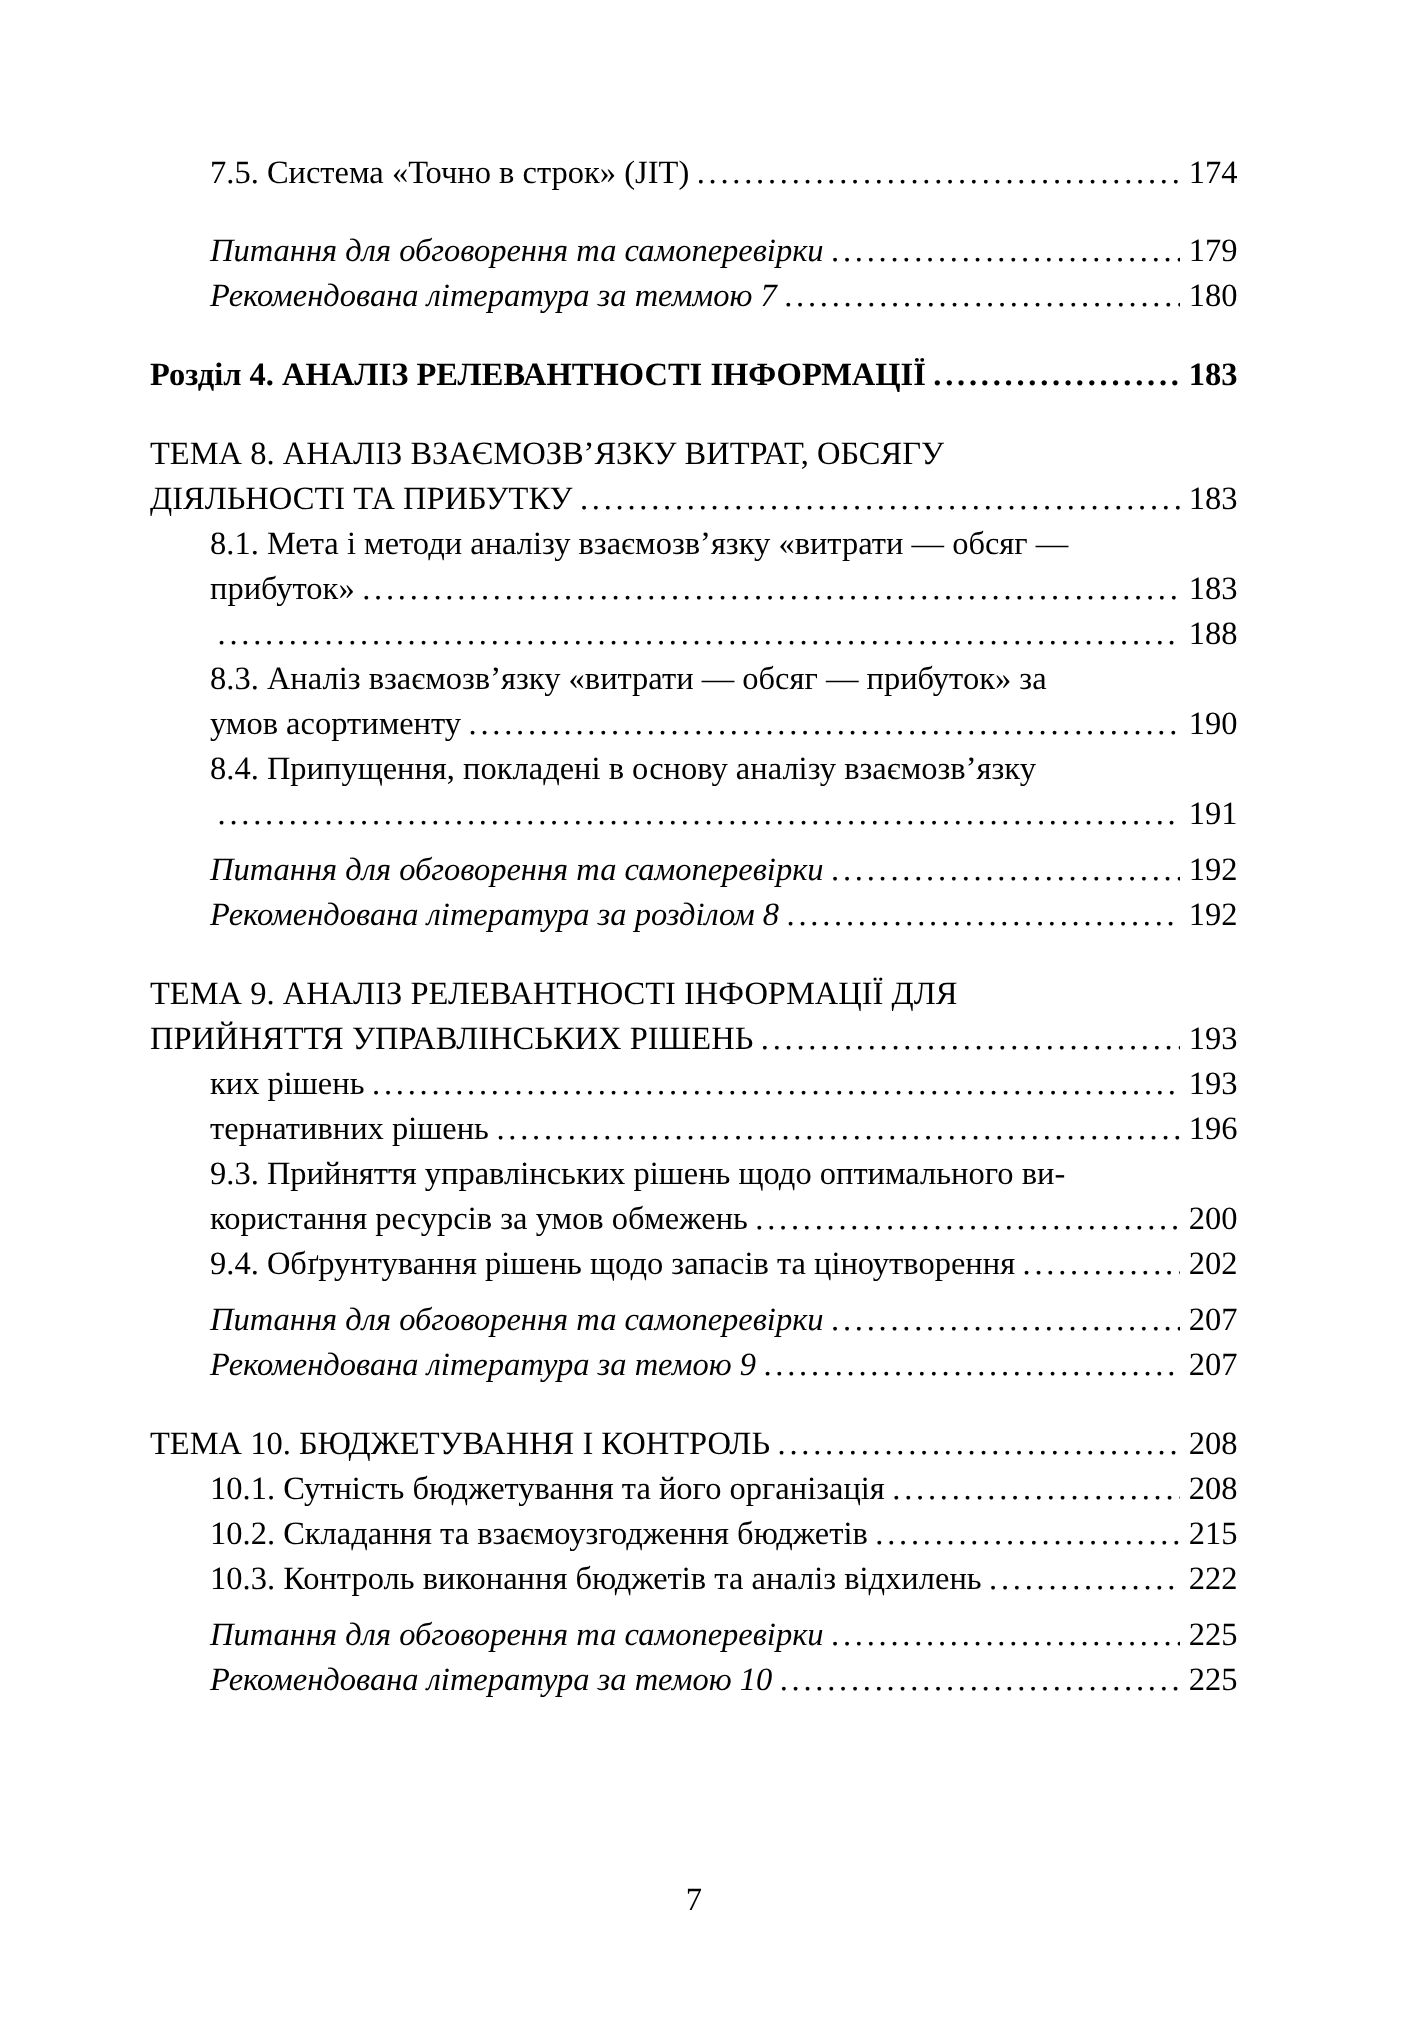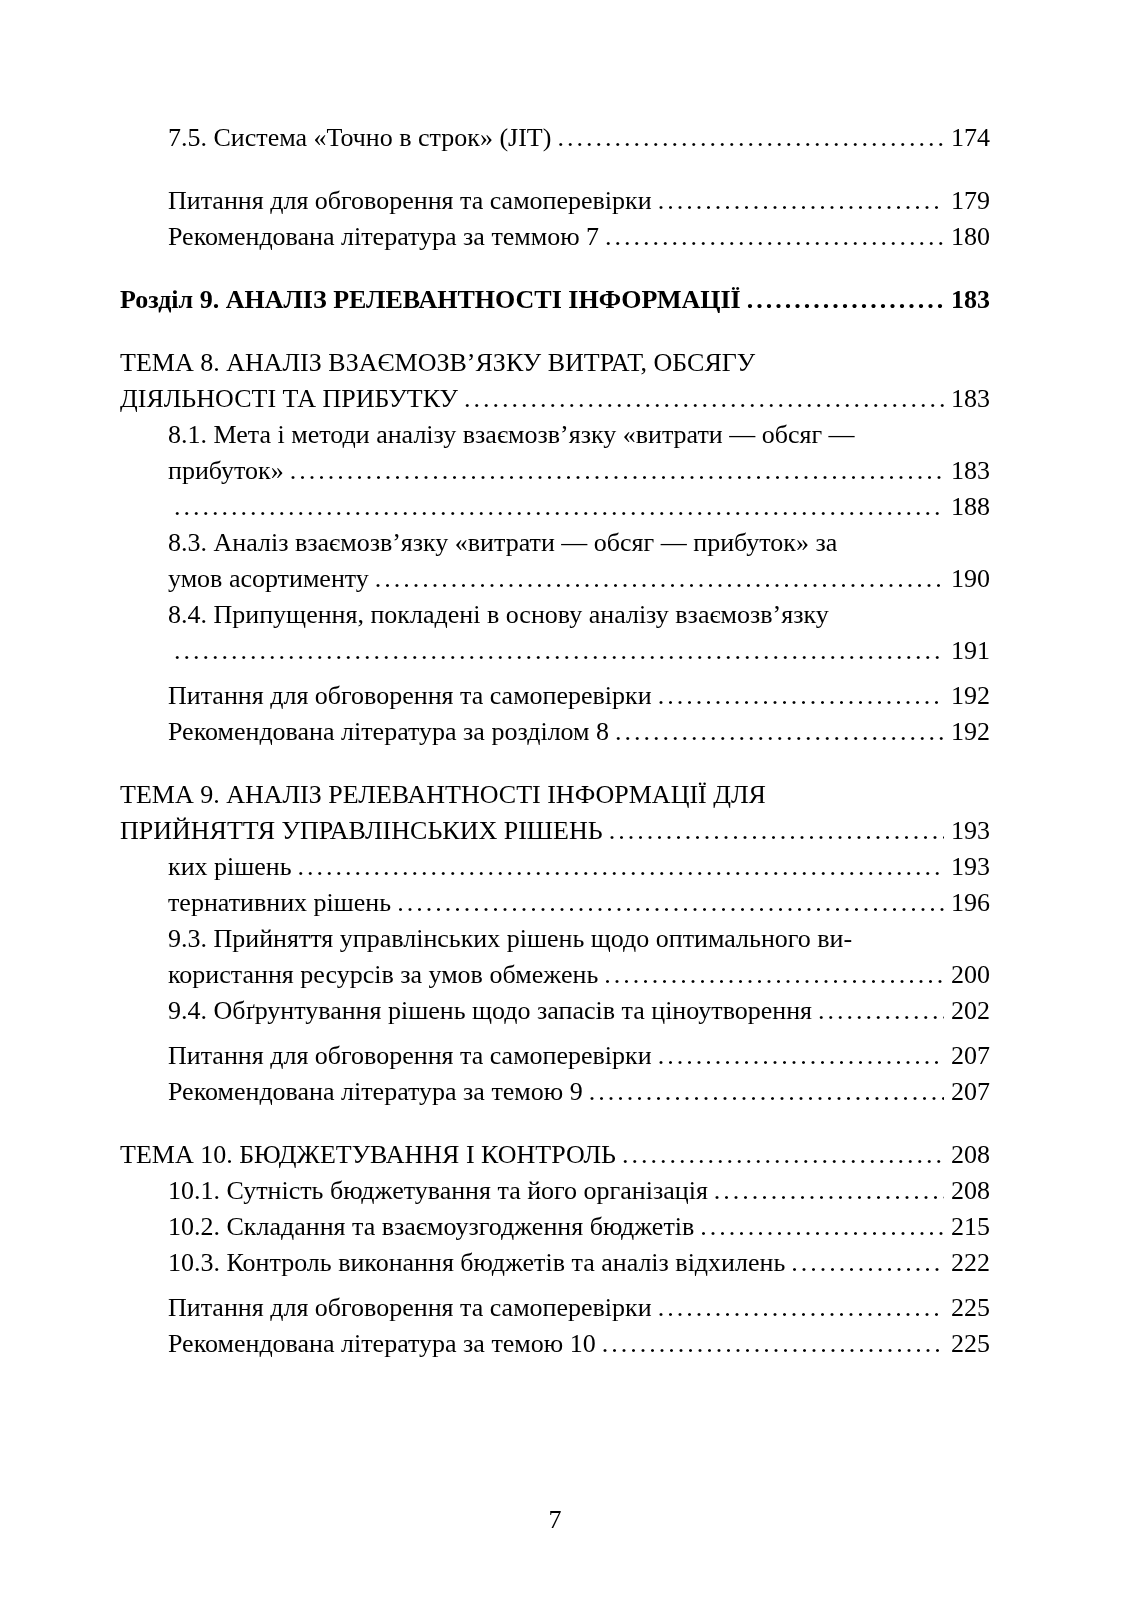--- a/index.html
+++ b/index.html
@@ -17,21 +17,21 @@
     width: 1142px;
     height: 1615px;
     padding: 120px 152px 0 120px;
   }
   .entry {
     font-size: 26px;
     line-height: 36px;
   }
   .entry .line { white-space: nowrap; }
   .entry.sub, .entry.ital { padding-left: 48px; }
-  .entry.ital .txt { }
+  .entry.ital .txt { font-style: italic; }
   .entry.section { font-weight: bold; }
   .line.end {
     display: flex;
     align-items: baseline;
     white-space: nowrap;
   }
   .txt { flex: 0 0 auto; }
   .dots {
     flex: 1 1 auto;
     overflow: hidden;
@@ -83,21 +83,21 @@
       <span class="txt">Рекомендована література за теммою 7</span>
       <span class="dots"></span>
       <span class="pnum">180</span>
     </div>
   </div>
 
   <div class="gap-m"></div>
 
   <div class="entry section">
     <div class="line end">
-      <span class="txt">Розділ 9. АНАЛІЗ РЕЛЕВАНТНОСТІ ІНФОРМАЦІЇ</span>
+      <span class="txt">Розділ 4. АНАЛІЗ РЕЛЕВАНТНОСТІ ІНФОРМАЦІЇ</span>
       <span class="dots"></span>
       <span class="pnum">183</span>
     </div>
   </div>
 
   <div class="gap-m"></div>
 
   <div class="entry tema">
     <div class="line">ТЕМА 8. АНАЛІЗ ВЗАЄМОЗВ’ЯЗКУ ВИТРАТ,  ОБСЯГУ</div>
     <div class="line end">

